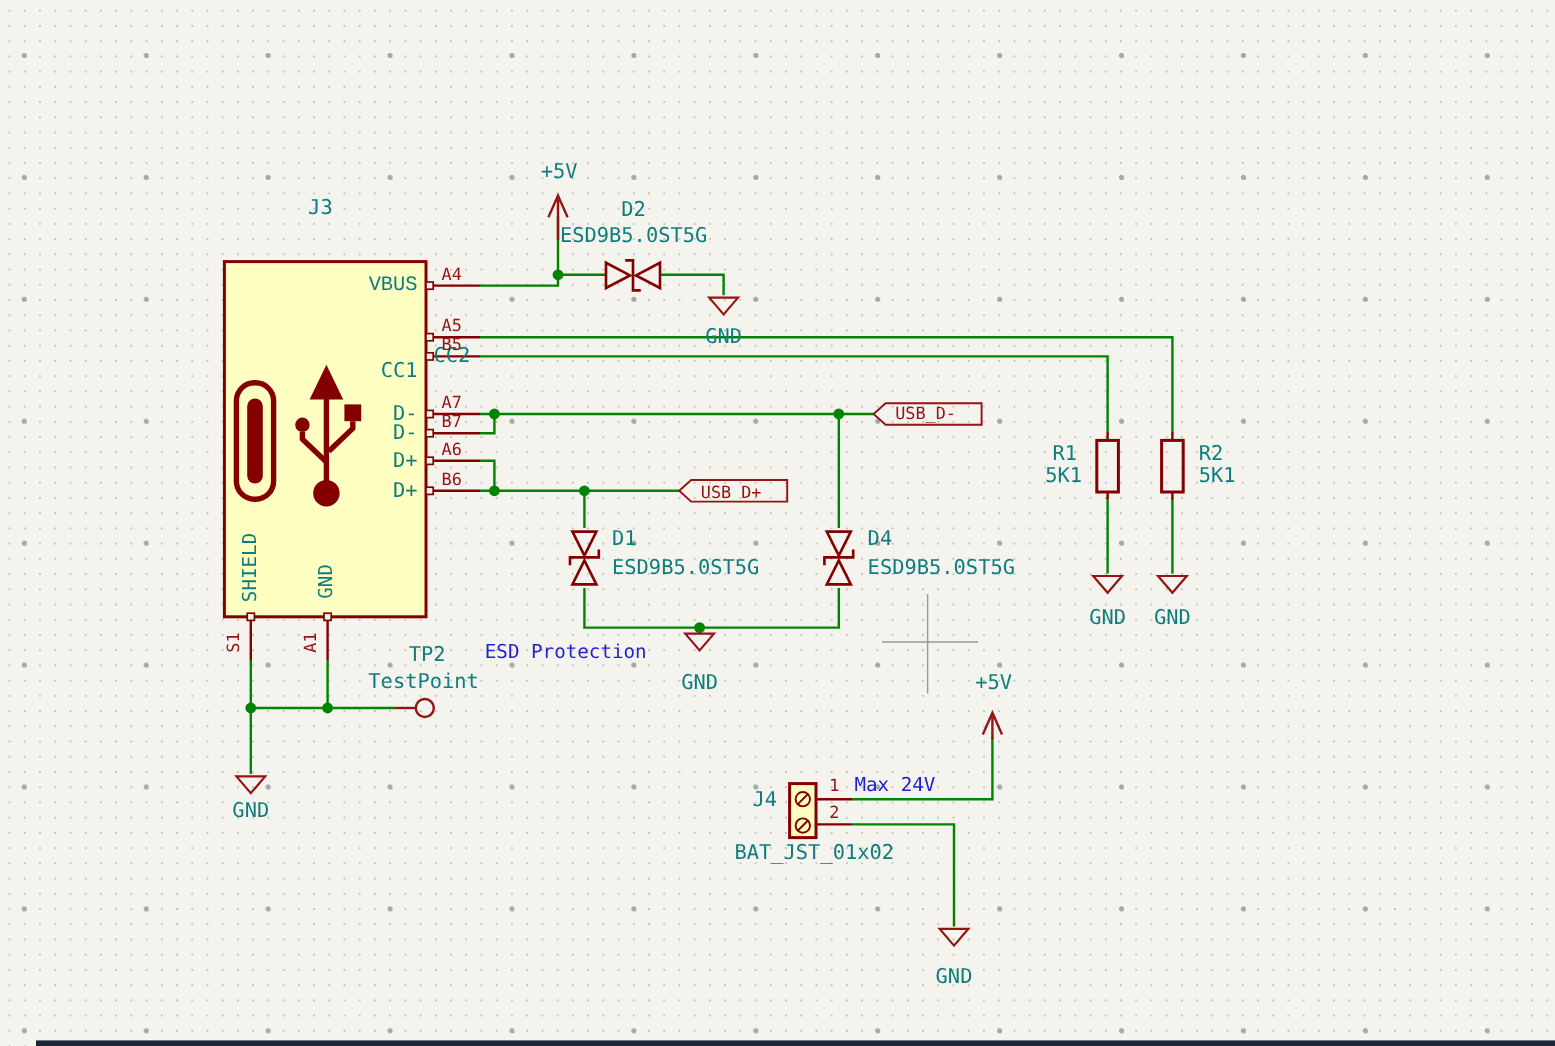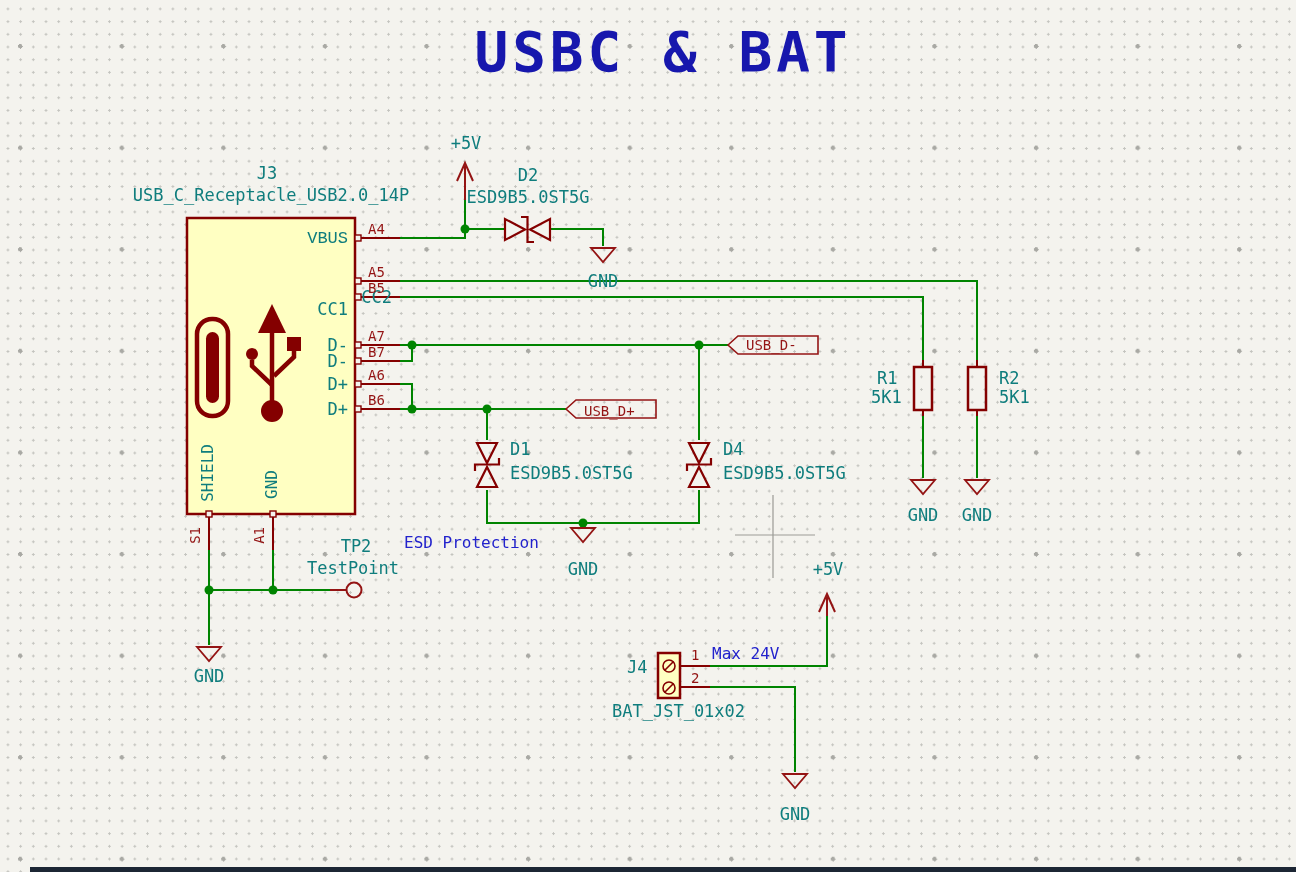--- a/index.html
+++ b/index.html
@@ -145,24 +145,22 @@
       <path d="M664.5 692.5L673.5 683.5" stroke-width="1.6"></path>
       <path stroke-width="2" d="M680 666H710 M680 687H710"></path>
     </g>
 
     <path d="M728 345L738 336H818V354H738Z" stroke="#941414" stroke-width="1.6" fill="none"></path>
     <path d="M566 409L576 400H656V418H576Z" stroke="#941414" stroke-width="1.6" fill="none"></path>
 
     <path d="M773 495V578 M735 535H815" stroke="#9B9B96" stroke-width="1.2" fill="none"></path>
   </svg>
 
-  <div id="title" class="t ctr" style="left:663px;top:24px;">USBC &amp; BAT</div>
 
   <div class="t teal s17 ctr" style="left:267px;top:165px;">J3</div>
-  <div class="t teal s17 ctr" style="left:271px;top:187px;">USB_C_Receptacle_USB2.0_14P</div>
 
   <div class="t teal s17 rgt" style="right:948px;top:230px;font-family:Liberation Mono, monospace;">VBUS</div>
   <div class="t teal s17 rgt" style="right:948px;top:273px;margin-top:28px;">CC1</div>
   <div class="t teal s17 rgt" style="right:904px;top:289px;">CC2</div>
   <div class="t teal s17 rgt" style="right:948px;top:337px;">D-</div>
   <div class="t teal s17 rgt" style="right:948px;top:353px;">D-</div>
   <div class="t teal s17 rgt" style="right:948px;top:376px;">D+</div>
   <div class="t teal s17 rgt" style="right:948px;top:401px;">D+</div>
 
   <div class="t redtx s15" style="left:368px;top:222px;">A4</div>

